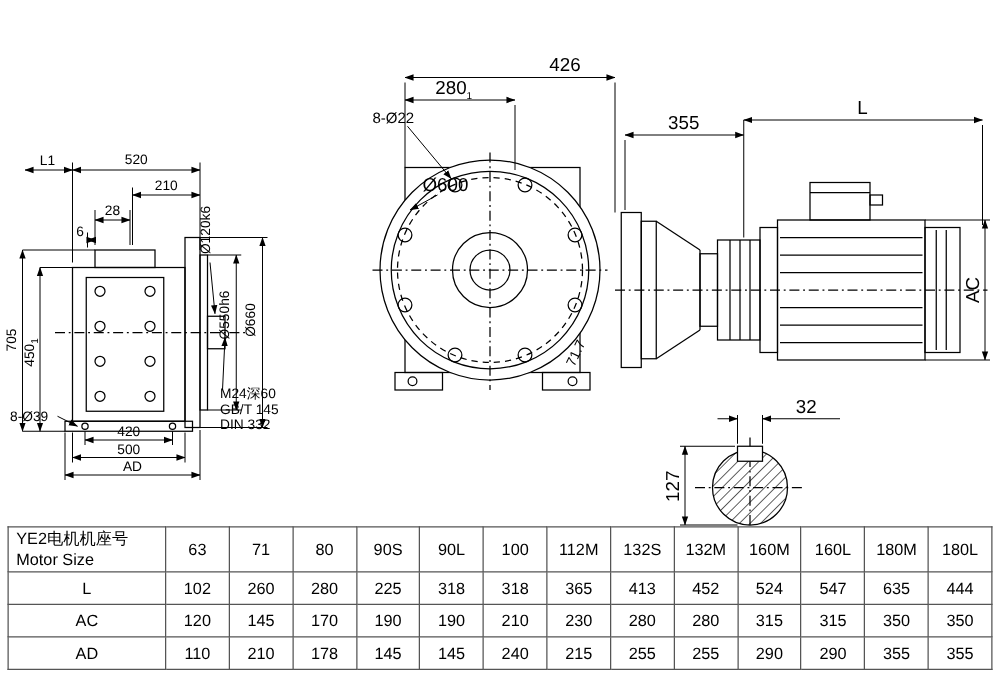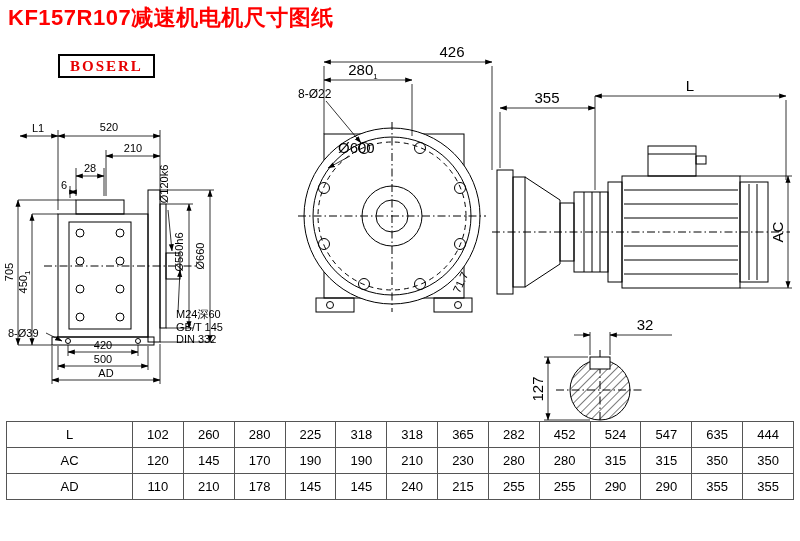--- a/index.html
+++ b/index.html
@@ -18,24 +18,20 @@
   table.dims { position:absolute; left:6px; top:421px; width:788px; border-collapse:collapse; table-layout:fixed; font-size:13px; color:#000; background:#fff; }
   .dims th, .dims td { border:1px solid #555; text-align:center; vertical-align:middle; font-weight:normal; padding:0; height:26px; }
   .dims tr.head th { height:36px; }
   .dims th.motor-col { text-align:left; padding-left:6px; line-height:1.25; }
 </style>
 </head>
 <body>
 
 <div class="page">
 
-  <div class="title">KF157R107减速机电机尺寸图纸</div>
-  <div class="logo">
-    <span>BOSERL</span>
-  </div>
 
   <svg class="drawing" width="800" height="541" viewBox="0 0 800 541">
     <defs>
       <marker id="ar" viewBox="0 0 10 10" refX="9.5" refY="5" markerWidth="9" markerHeight="9" orient="auto-start-reverse">
         <path d="M0,1.5 L10,5 L0,8.5 Z" fill="#000"></path>
       </marker>
       <pattern id="hatch" width="6" height="6" patternUnits="userSpaceOnUse" patternTransform="rotate(45)">
         <line x1="0" y1="0" x2="0" y2="6" stroke="#000" stroke-width="1"></line>
       </pattern>
     </defs>
@@ -235,30 +231,49 @@
         <col>
         <col>
         <col>
         <col>
         <col>
         <col>
         <col>
         <col>
       </colgroup>
     <tbody>
+        <tr class="head">
+          <th class="motor-col">
+            <div>YE2电机机座号</div>
+            <div>Motor Size</div>
+          </th>
+          <th>63</th>
+          <th>71</th>
+          <th>80</th>
+          <th>90S</th>
+          <th>90L</th>
+          <th>100</th>
+          <th>112M</th>
+          <th>132S</th>
+          <th>132M</th>
+          <th>160M</th>
+          <th>160L</th>
+          <th>180M</th>
+          <th>180L</th>
+        </tr>
         <tr>
           <td>L</td>
           <td>102</td>
           <td>260</td>
           <td>280</td>
           <td>225</td>
           <td>318</td>
           <td>318</td>
           <td>365</td>
-          <td>282</td>
+          <td>413</td>
           <td>452</td>
           <td>524</td>
           <td>547</td>
           <td>635</td>
           <td>444</td>
         </tr>
         <tr>
           <td>AC</td>
           <td>120</td>
           <td>145</td>

